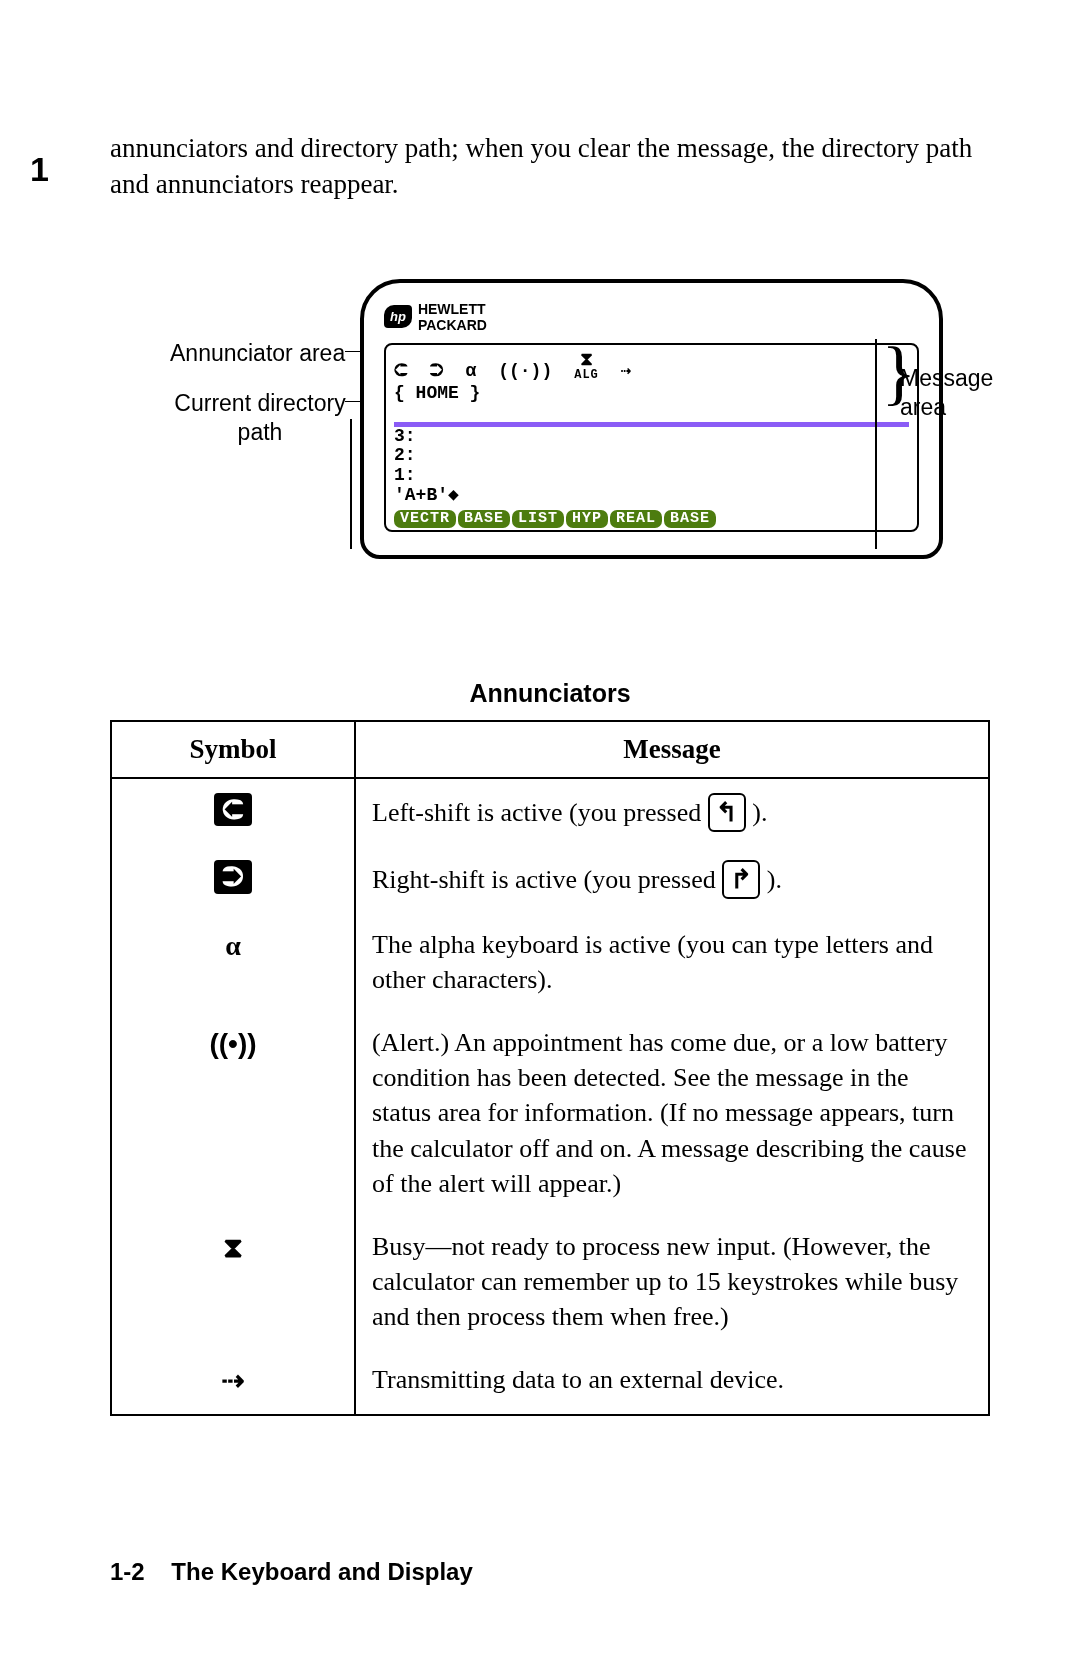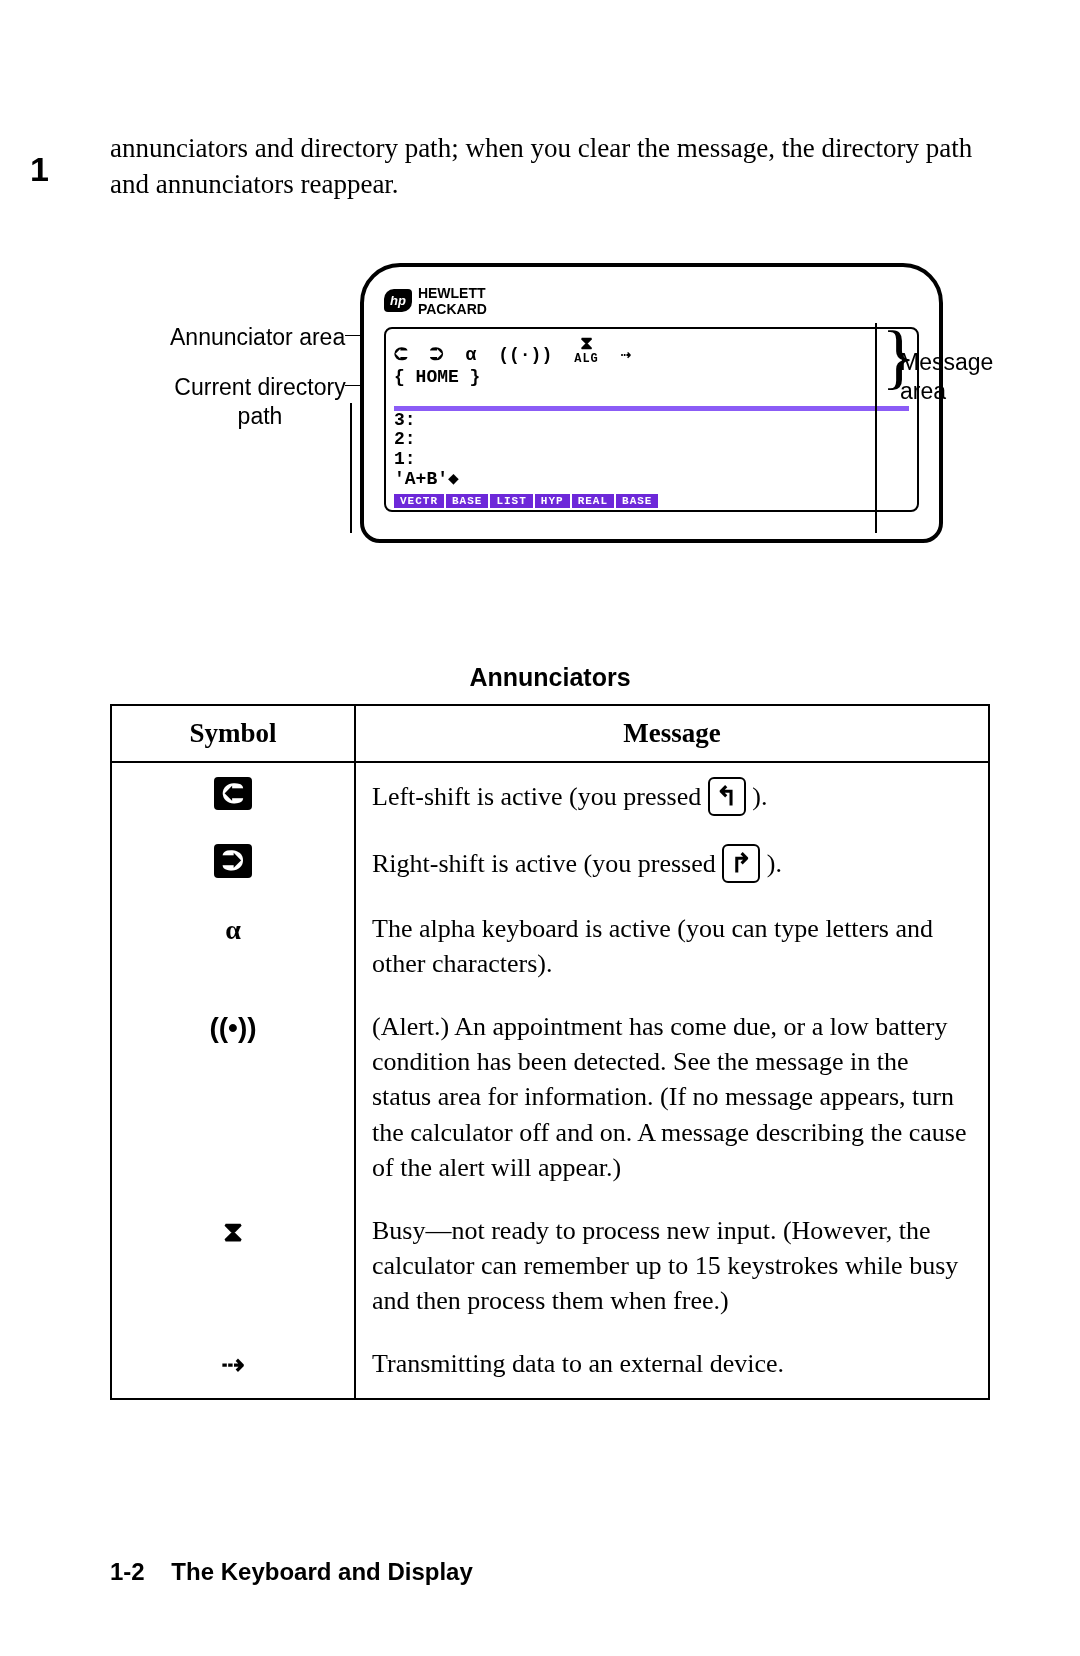--- a/index.html
+++ b/index.html
@@ -20,21 +20,21 @@
     position: absolute;
     left: 30px;
     top: 150px;
     font-family: Arial, Helvetica, sans-serif;
     font-weight: 700;
     font-size: 34px;
   }
   .intro {
     font-size: 27px;
     line-height: 1.35;
-    margin: 0 0 60px 0;
+    margin: 0 0 76px 0;
   }
 
   
   .figure {
     position: relative;
     width: 720px;
     height: 320px;
     margin: 40px auto 80px auto;
   }
   .disp-outer {
@@ -80,24 +80,25 @@
     display:flex;
     gap: 22px;
     align-items:flex-end;
     font-size: 18px;
   }
   .annun-row .item { display:flex; flex-direction:column; align-items:center; }
   .annun-sub { font-size:12px; letter-spacing:1px; margin-top:-2px; }
   .lcd .dirline { border-bottom: 5px solid #8b5cf6; margin-top: 2px; padding-bottom: 18px; }
   .menu-row { display:flex; gap:2px; margin-top:4px; }
   .menu-row .mbtn {
-    background:#6d28d9; color:#fff;
-    font-size:11px; letter-spacing:1px;
+    background:#4d7c0f; color:#fff;
+    font-size:15px; letter-spacing:1px;
     padding:1px 6px;
     font-family: "Courier New", monospace;
+    border-radius: 7px;
   }
 
   .label {
     position: absolute;
     font-family: Arial, Helvetica, sans-serif;
     font-size: 23px;
     line-height: 1.25;
   }
   .label.left1 { left:-20px; top:60px; width:180px; text-align:left; }
   .label.left2 { left:-20px; top:110px; width:180px; text-align:center; }

